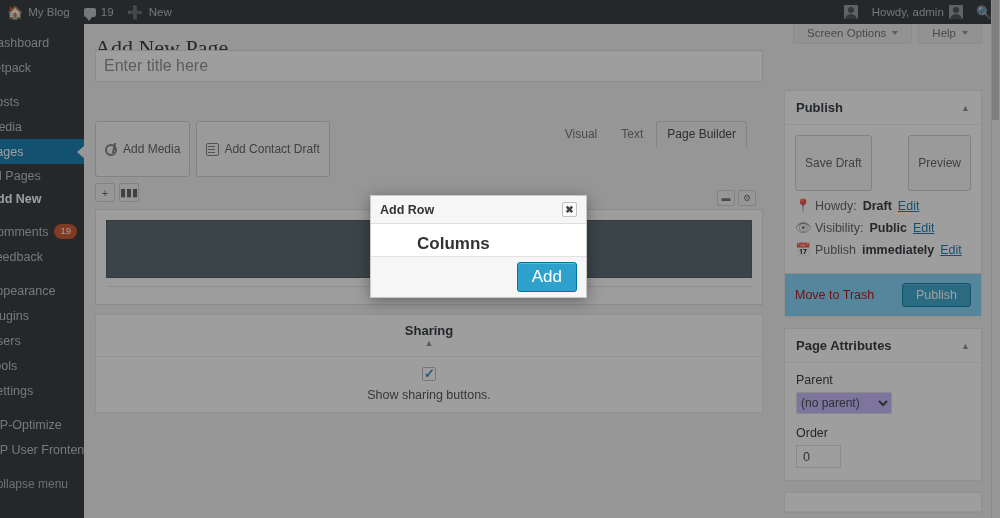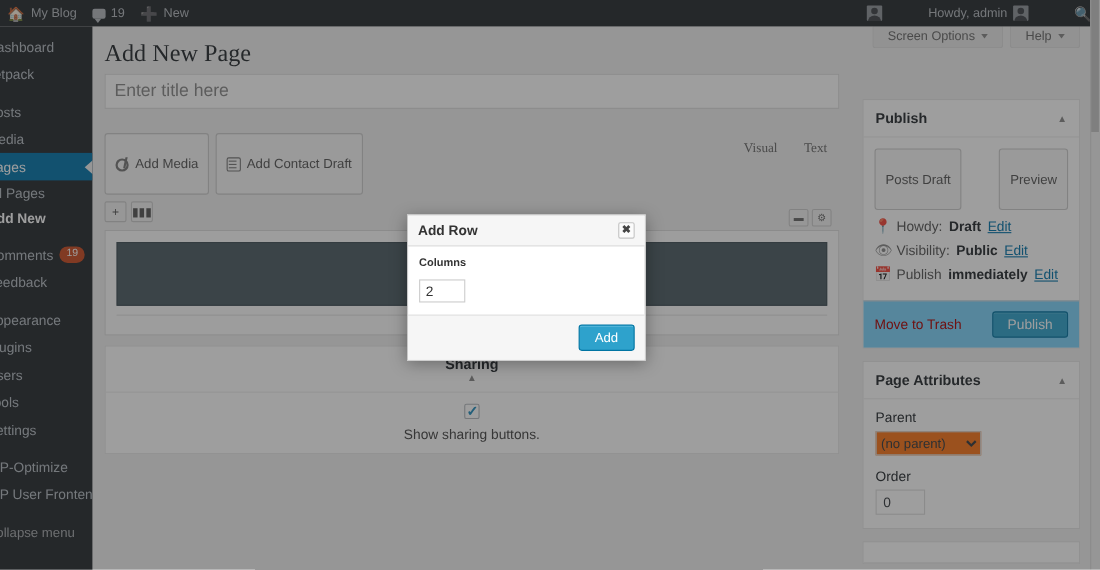--- a/index.html
+++ b/index.html
@@ -13,21 +13,21 @@
   }
   #root { position: relative; width: 1000px; height: 518px; }
 
   
   #adminbar {
     position: absolute; top: 0; left: 0; width: 1000px; height: 24px;
     background: #23282d; color: #b4b9be; z-index: 60;
     display: flex; align-items: center; font-size: 11.5px;
   }
   .ab-item { display: flex; align-items: center; height: 24px; padding: 0 7px; gap: 5px; color: #b4b9be; }
-  .ab-right { margin-left: auto; display: flex; align-items: center; height: 24px; gap: 28px; }
+  .ab-right { margin-left: auto; display: flex; align-items: center; height: 24px; }
   .ab-icon { display: inline-block; line-height: 1; font-size: 13px; color: #b4b9be; }
   .avatar-sq {
     width: 14px; height: 14px; background: #8f949a; border-radius: 1px;
     display: inline-block; position: relative; overflow: hidden;
   }
   .avatar-sq::before {
     content: ""; position: absolute; left: 4px; top: 2px; width: 6px; height: 6px;
     border-radius: 50%; background: #3c4146;
   }
   .avatar-sq::after {
@@ -91,21 +91,21 @@
     font-size: 11.5px; color: #666; display: flex; align-items: center; gap: 6px;
   }
   .caret-dn { border-left: 3px solid transparent; border-right: 3px solid transparent; border-top: 4px solid #888; display:inline-block; }
 
   #page-title {
     position: absolute; top: 11px; left: 11px;
     font-size: 22px; font-weight: normal; color: #23282d;
     font-family: "Liberation Serif", serif;
   }
   #title-wrap {
-    position: absolute; top: 43px; left: 11px; width: 668px; height: 32px;
+    position: absolute; top: 26px; left: 11px; width: 668px; height: 32px;
   }
   #title-input {
     width: 100%; height: 32px; border: 1px solid #ddd; background: #fff;
     font-size: 16px; padding: 3px 8px; color: #777;
     font-family: "Liberation Sans", sans-serif;
   }
   #title-input::placeholder { color: #888; }
 
   #editor-wrap { position: absolute; top: 97px; left: 11px; width: 668px; }
   .media-buttons { display: flex; gap: 6px; align-items: center; }
@@ -123,21 +123,21 @@
     content: ""; position: absolute; left: 8px; top: 0; width: 2px; height: 10px;
     background: #777; transform: skewX(-12deg);
   }
   .ic-form {
     border: 1.5px solid #777; border-radius: 2px;
   }
   .ic-form::before {
     content:""; position:absolute; left:1px; top:2px; width:7px; height:1.5px; background:#777;
     box-shadow: 0 3px 0 #777, 0 6px 0 #777;
   }
-  .editor-tabs { position: absolute; right: 0; top: 0; display: flex; font-family: Liberation Serif, serif; }
+  .editor-tabs { position: absolute; right: 16px; top: 0; display: flex; }
   .etab {
     padding: 5px 10px 6px 10px; font-size: 12px; color: #666;
     border: 1px solid transparent; border-bottom: none; margin-left: 2px;
   }
   .etab.active {
     background: #f1f1f1; border-color: #ccc; color: #333;
     border-radius: 3px 3px 0 0;
   }
   .tool-row { margin-top: 6px; display: flex; gap: 4px; }
   .tool-btn {
@@ -201,65 +201,65 @@
   .trash-link { color: #a00; font-size: 12.5px; text-decoration: none; }
   .btn-primary {
     background: #2ea2cc; border: 1px solid #0074a2; border-radius: 3px;
     color: #fff; font-size: 12.5px; padding: 4px 13px;
     box-shadow: inset 0 1px 0 rgba(120,200,230,.5);
   }
   .side-body { padding: 10px 11px 12px 11px; }
   .field-label { font-size: 12.5px; color: #23282d; margin-bottom: 5px; }
   select.wp-select {
     width: 96px; height: 22px; font-size: 12px; border: 1px solid #ddd;
-    background: #f97316; color: #32373c; font-family: "Liberation Sans", sans-serif;
+    background: #c4b5fd; color: #32373c; font-family: "Liberation Sans", sans-serif;
   }
   input.wp-text {
     width: 45px; height: 23px; border: 1px solid #ddd; background: #fff;
     font-size: 12.5px; padding: 2px 6px; color: #32373c;
     font-family: "Liberation Sans", sans-serif;
   }
   .help-note { font-size: 12.3px; color: #555; line-height: 1.45; margin-top: 11px; }
   .dash-icon { width: 14px; height: 14px; display: inline-block; position: relative; color: #888; font-size: 13px; line-height: 14px; text-align: center; }
 
   
   #overlay {
     position: absolute; top: 0; left: 0; width: 1000px; height: 518px;
     background: rgba(40,40,40,0.45); z-index: 80;
   }
   #modal {
-    position: absolute; left: 370px; top: 195px; width: 217px; height: 133px;
+    position: absolute; left: 370px; top: 195px; width: 217px; height: 103px;
     background: #fff; z-index: 90;
     box-shadow: 0 3px 14px rgba(0,0,0,.35);
     border: 1px solid #c8c8c8;
   }
   #modal-head {
     height: 28px; background: #f6f6f6; border-bottom: 1px solid #ddd;
     display: flex; align-items: center; justify-content: space-between;
     padding: 0 9px; font-size: 12.5px; font-weight: bold; color: #333;
   }
   #modal-close {
     width: 15px; height: 15px; border: 1px solid #c3c3c3; background: #fbfbfb;
     border-radius: 2px; font-size: 10px; line-height: 13px; text-align: center; color: #444;
   }
   #modal-body { padding: 10px 10px 12px 10px; }
-  #modal-body .m-label { font-size: 10px; font-weight: bold; color: #333; margin-bottom: 9px; }
+  #modal-body .m-label { font-size: 17px; font-weight: bold; color: #333; margin-bottom: 9px; margin-left: 36px; }
   #modal-input {
     width: 42px; height: 21px; border: 1px solid #ccc; background: #fff;
     font-size: 12.5px; padding: 1px 5px; color: #333;
     font-family: "Liberation Sans", sans-serif;
   }
   #modal-foot {
     position: absolute; left: 0; bottom: 0; width: 100%; height: 41px;
     background: #f6f6f6; border-top: 1px solid #e1e1e1;
     display: flex; align-items: center; justify-content: flex-end; padding-right: 9px;
   }
   #modal-add {
     background: #2ea2cc; border: 1px solid #0074a2; border-radius: 3px;
-    color: #fff; font-size: 12px; padding: 4px 14px;
+    color: #fff; font-size: 17px; padding: 4px 14px;
     box-shadow: inset 0 1px 0 rgba(120,200,230,.6);
   }
   #scrollbar {
     position: absolute; right: 0; top: 0; width: 9px; height: 518px;
     background: #f0f0f0; border-left: 1px solid #ddd; z-index: 70;
   }
   #scrollthumb {
     position: absolute; right: 1px; top: 0; width: 7px; height: 120px; background: #c6c6c6;
   }
 </style>
@@ -381,20 +381,21 @@
           <span class="mini-icon ic-media"></span>
           <span>Add Media</span>
         </button>
         <button class="btn">
           <span class="mini-icon ic-form"></span>
           <span>Add Contact Draft</span>
         </button>
         <div class="editor-tabs">
           <div class="etab">Visual</div>
           <div class="etab">Text</div>
+          <div class="etab active">Page Builder</div>
         </div>
       </div>
 
       <div class="tool-row">
         <div class="tool-btn">+</div>
         <div class="tool-btn">▮▮▮</div>
       </div>
 
       <div id="pb-panel">
         <div class="pb-controls">
@@ -420,21 +421,21 @@
     </div>
 
     <div id="postbox-side">
 
       <div class="side-box">
         <div class="side-head">
           <span>Publish</span>
           <span class="toggle-ind">▲</span>
         </div>
         <div class="pub-actions">
-          <button class="btn">Posts Draft</button>
+          <button class="btn">Save Draft</button>
           <button class="btn">Preview</button>
         </div>
         <div class="pub-misc">
           <div class="pub-line">
             <span class="dash-icon">📍</span>
             <span>Howdy:</span>
             <b>Draft</b>
             <a class="blue" href="#">Edit</a>
           </div>
           <div class="pub-line">

